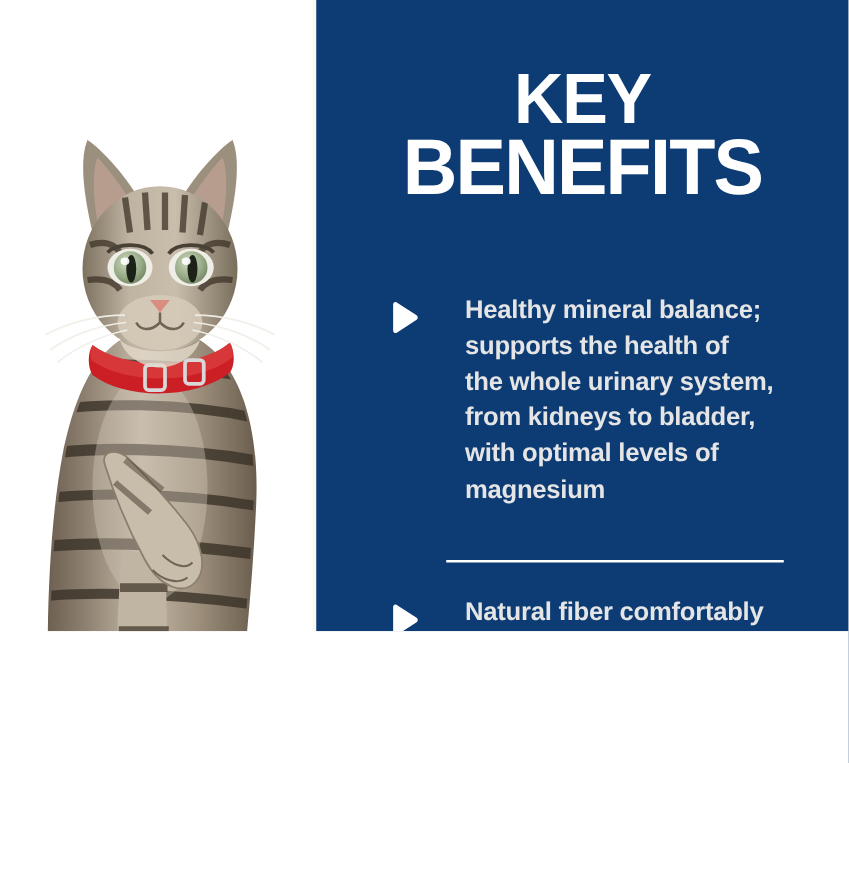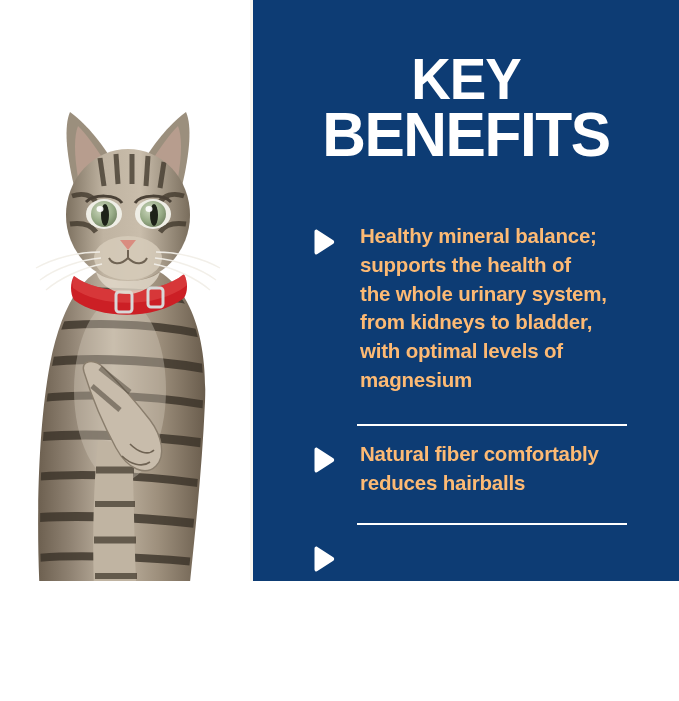--- a/index.html
+++ b/index.html
@@ -3,21 +3,21 @@
 <meta charset="utf-8">
 <style>
   html, body {
     margin: 0;
     padding: 0;
     background: #ffffff;
   }
   .canvas {
     position: relative;
     width: 679px;
-    height: 581px;
+    height: 505px;
     overflow: hidden;
     background: #ffffff;
     font-family: "Liberation Sans", sans-serif;
   }
 
   
   .photo-pane {
     position: absolute;
     left: 0; top: 0;
     width: 250px;
@@ -84,27 +84,27 @@
   .arrow-icon {
     position: absolute;
     left: 58px;
     top: 7px;
     width: 25px;
     height: 26px;
   }
   .arrow-icon svg { display: block; }
 
   .benefit-text {
-    color: #fdba74;
+    color: #e5e5e5;
     font-weight: 700;
     font-size: 20.5px;
     line-height: 28.8px;
     letter-spacing: -0.2px;
     white-space: pre-line;
-    margin: 0;
+    margin: 12px;
   }
 
   .divider {
     height: 2px;
     background: #ffffff;
     margin-left: 104px;
     margin-right: 52px;
   }
   .sp-a { height: 29px; }
   .sp-b { height: 14px; }

